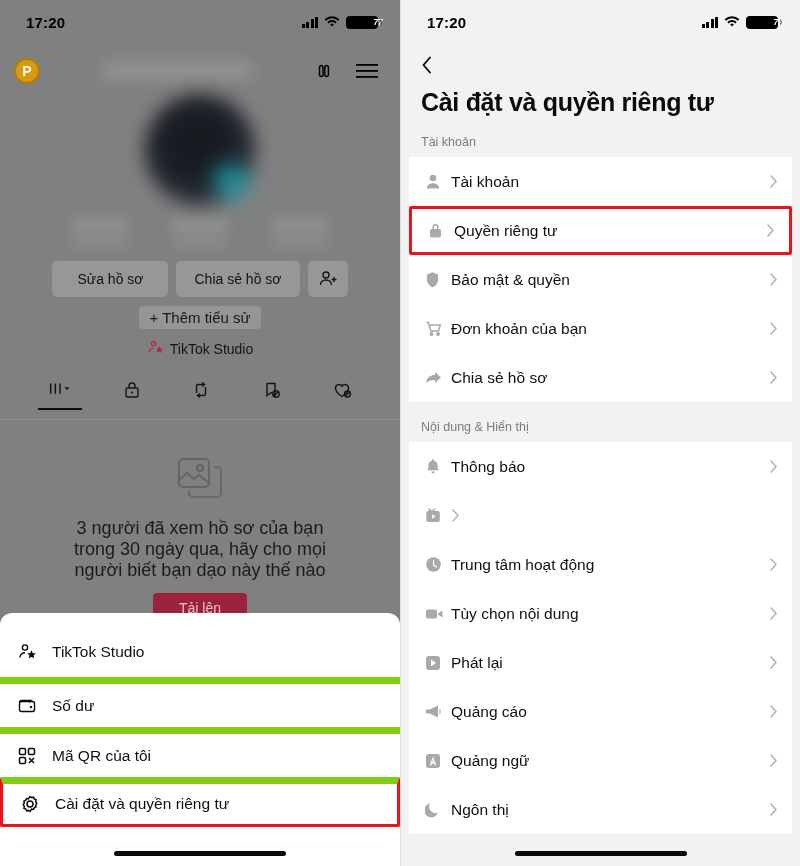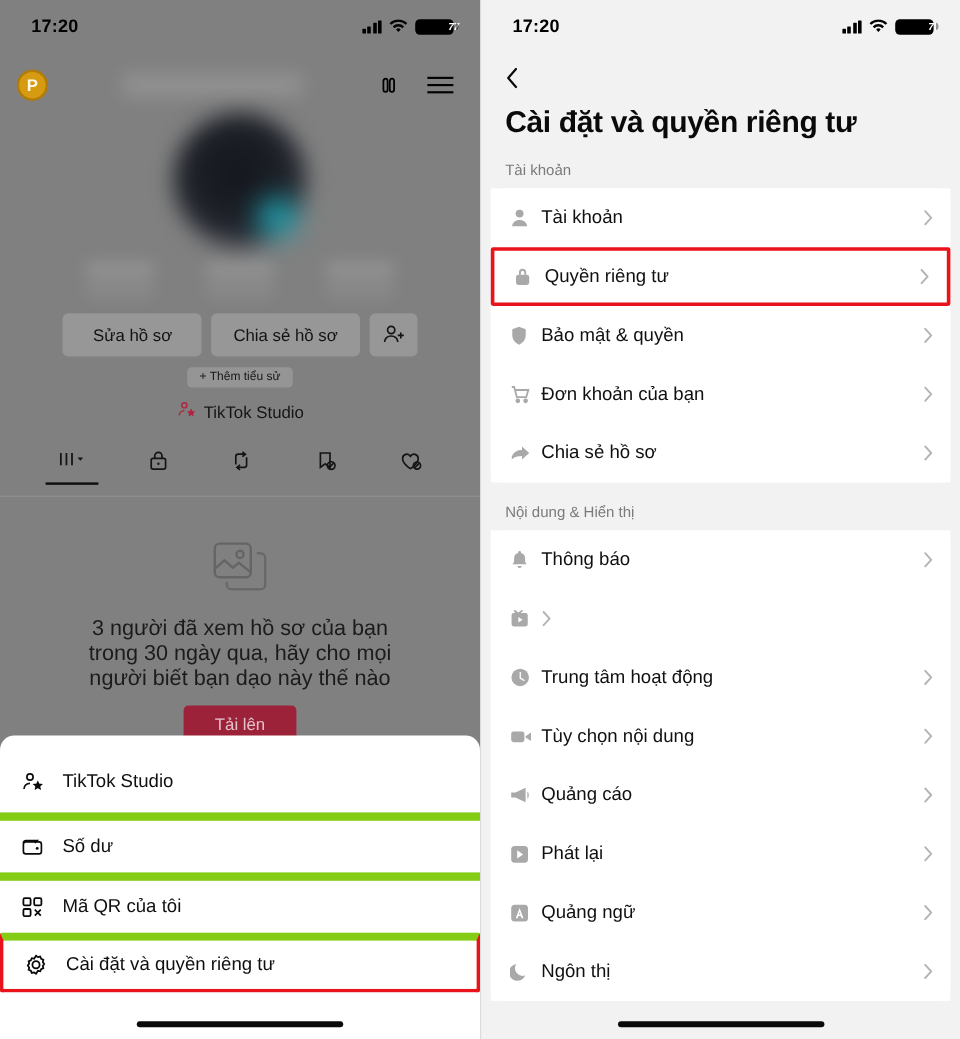--- a/index.html
+++ b/index.html
@@ -115,21 +115,21 @@
   .act-icon-btn {
     background: rgba(255,255,255,.18);
     border-radius: 5px;
     width: 40px; height: 36px;
     display: flex; align-items: center; justify-content: center;
   }
   .bio-row { position: relative; display:flex; justify-content:center; margin-top: 9px;}
   .bio-chip {
     background: rgba(255,255,255,.17);
     border-radius: 4px; padding: 3px 10px;
-    font-size: 10px; color: #17181a;
+    font-size: 15px; color: #17181a;
   }
   .studio-row {
     position: relative;
     display: flex; align-items: center; justify-content: center; gap: 6px;
     margin-top: 10px;
     font-size: 14px; color: #141414; font-weight: 500;
   }
   .tabs-row {
     position: relative;
     display: flex; justify-content: space-around; align-items: center;
@@ -575,50 +575,50 @@
         </span>
         <span class="r-label">Tùy chọn nội dung</span>
         <span class="chev">
           <svg width="9" height="15" viewBox="0 0 9 15" fill="none" stroke="#b4b4b4" stroke-width="1.6" stroke-linecap="round" stroke-linejoin="round">
               <path d="M2 2l5 5.5L2 13"></path>
             </svg>
         </span>
       </div>
       <div class="row">
         <span class="r-ico">
+          <svg width="16" height="16" viewBox="0 0 16 16" fill="#a9a9a9">
+              <rect x="1" y="1" width="14" height="14" rx="3"></rect>
+              <path d="M6 4.5l5 3.5-5 3.5z" fill="#fff"></path>
+            </svg>
+        </span>
+        <span class="r-label">Phát lại</span>
+        <span class="chev">
+          <svg width="9" height="15" viewBox="0 0 9 15" fill="none" stroke="#b4b4b4" stroke-width="1.6" stroke-linecap="round" stroke-linejoin="round">
+              <path d="M2 2l5 5.5L2 13"></path>
+            </svg>
+        </span>
+      </div>
+      <div class="row">
+        <span class="r-ico">
           <svg width="19" height="15" viewBox="0 0 19 15" fill="#a9a9a9">
               <path d="M1 5.5h3.5L13 1.5v12L4.5 9.5H1z"></path>
               <path d="M14.5 4.5c1.5.8 1.5 5.2 0 6z"></path>
             </svg>
         </span>
         <span class="r-label">Quảng cáo</span>
         <span class="chev">
           <svg width="9" height="15" viewBox="0 0 9 15" fill="none" stroke="#b4b4b4" stroke-width="1.6" stroke-linecap="round" stroke-linejoin="round">
               <path d="M2 2l5 5.5L2 13"></path>
             </svg>
         </span>
       </div>
       <div class="row">
         <span class="r-ico">
           <svg width="16" height="16" viewBox="0 0 16 16" fill="#a9a9a9">
               <rect x="1" y="1" width="14" height="14" rx="3"></rect>
-              <path d="M6 4.5l5 3.5-5 3.5z" fill="#fff"></path>
-            </svg>
-        </span>
-        <span class="r-label">Phát lại</span>
-        <span class="chev">
-          <svg width="9" height="15" viewBox="0 0 9 15" fill="none" stroke="#b4b4b4" stroke-width="1.6" stroke-linecap="round" stroke-linejoin="round">
-              <path d="M2 2l5 5.5L2 13"></path>
-            </svg>
-        </span>
-      </div>
-      <div class="row">
-        <span class="r-ico">
-          <svg width="16" height="16" viewBox="0 0 16 16" fill="#a9a9a9">
-              <rect x="1" y="1" width="14" height="14" rx="3"></rect>
               <path d="M8 3.6l3.2 8.6H9.6l-.6-1.8H7l-.6 1.8H4.8zM7.4 9.1h1.3L8 6.9z" fill="#fff"></path>
             </svg>
         </span>
         <span class="r-label">Quảng ngữ</span>
         <span class="chev">
           <svg width="9" height="15" viewBox="0 0 9 15" fill="none" stroke="#b4b4b4" stroke-width="1.6" stroke-linecap="round" stroke-linejoin="round">
               <path d="M2 2l5 5.5L2 13"></path>
             </svg>
         </span>
       </div>

